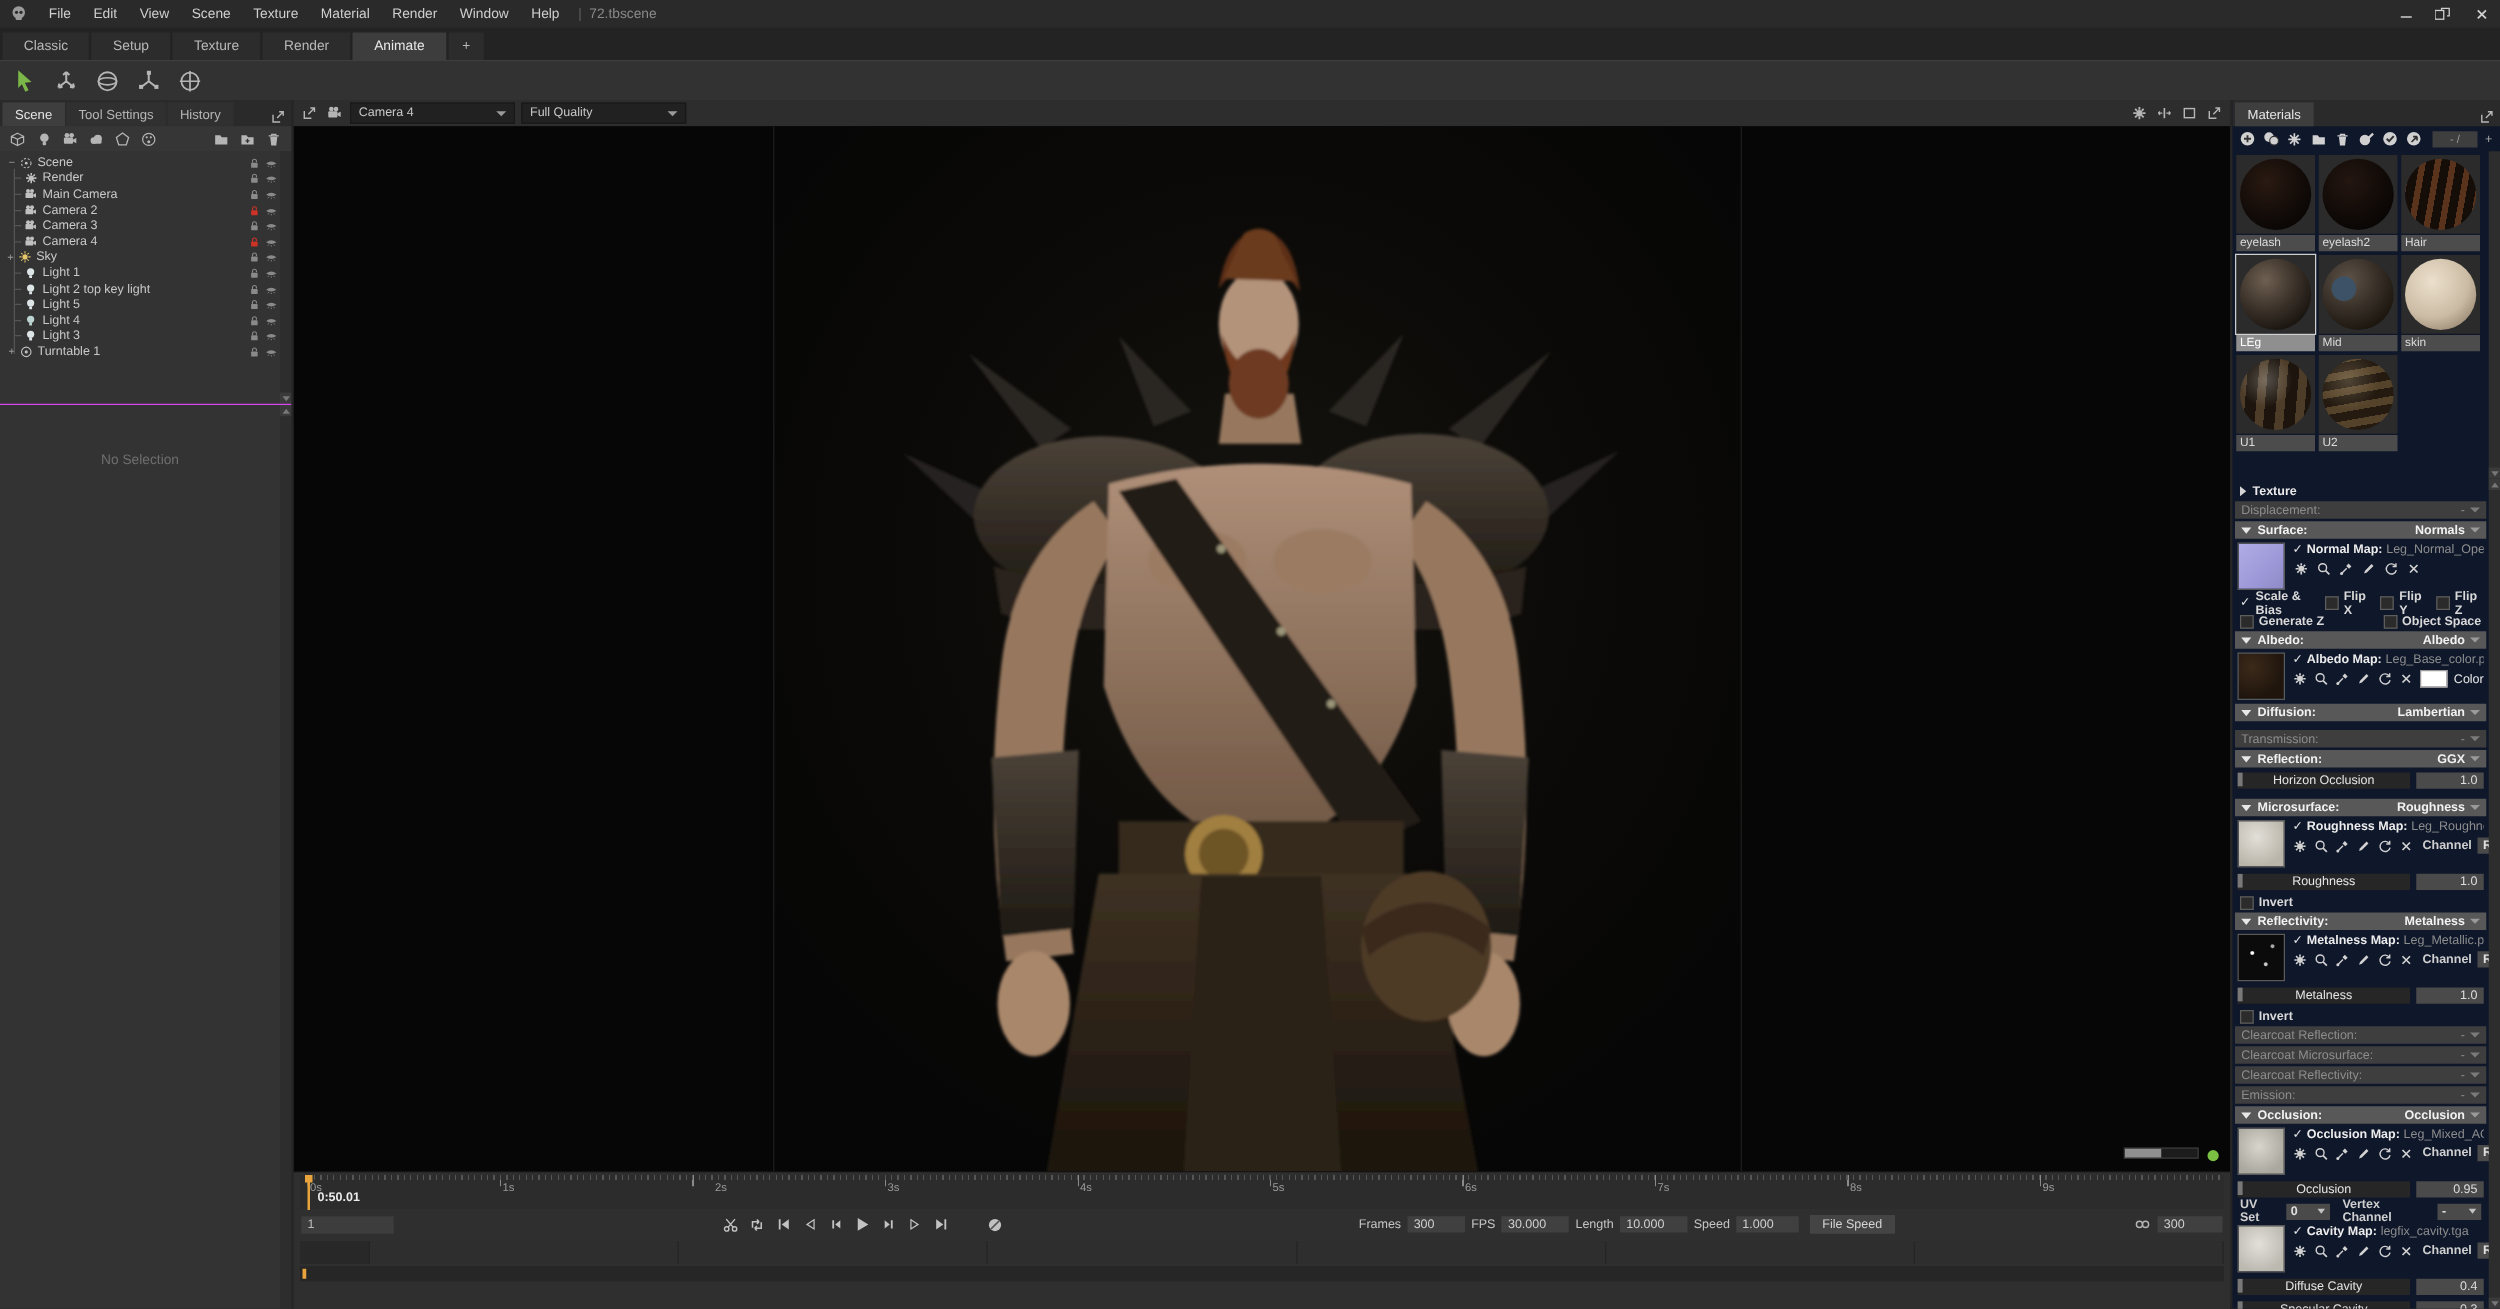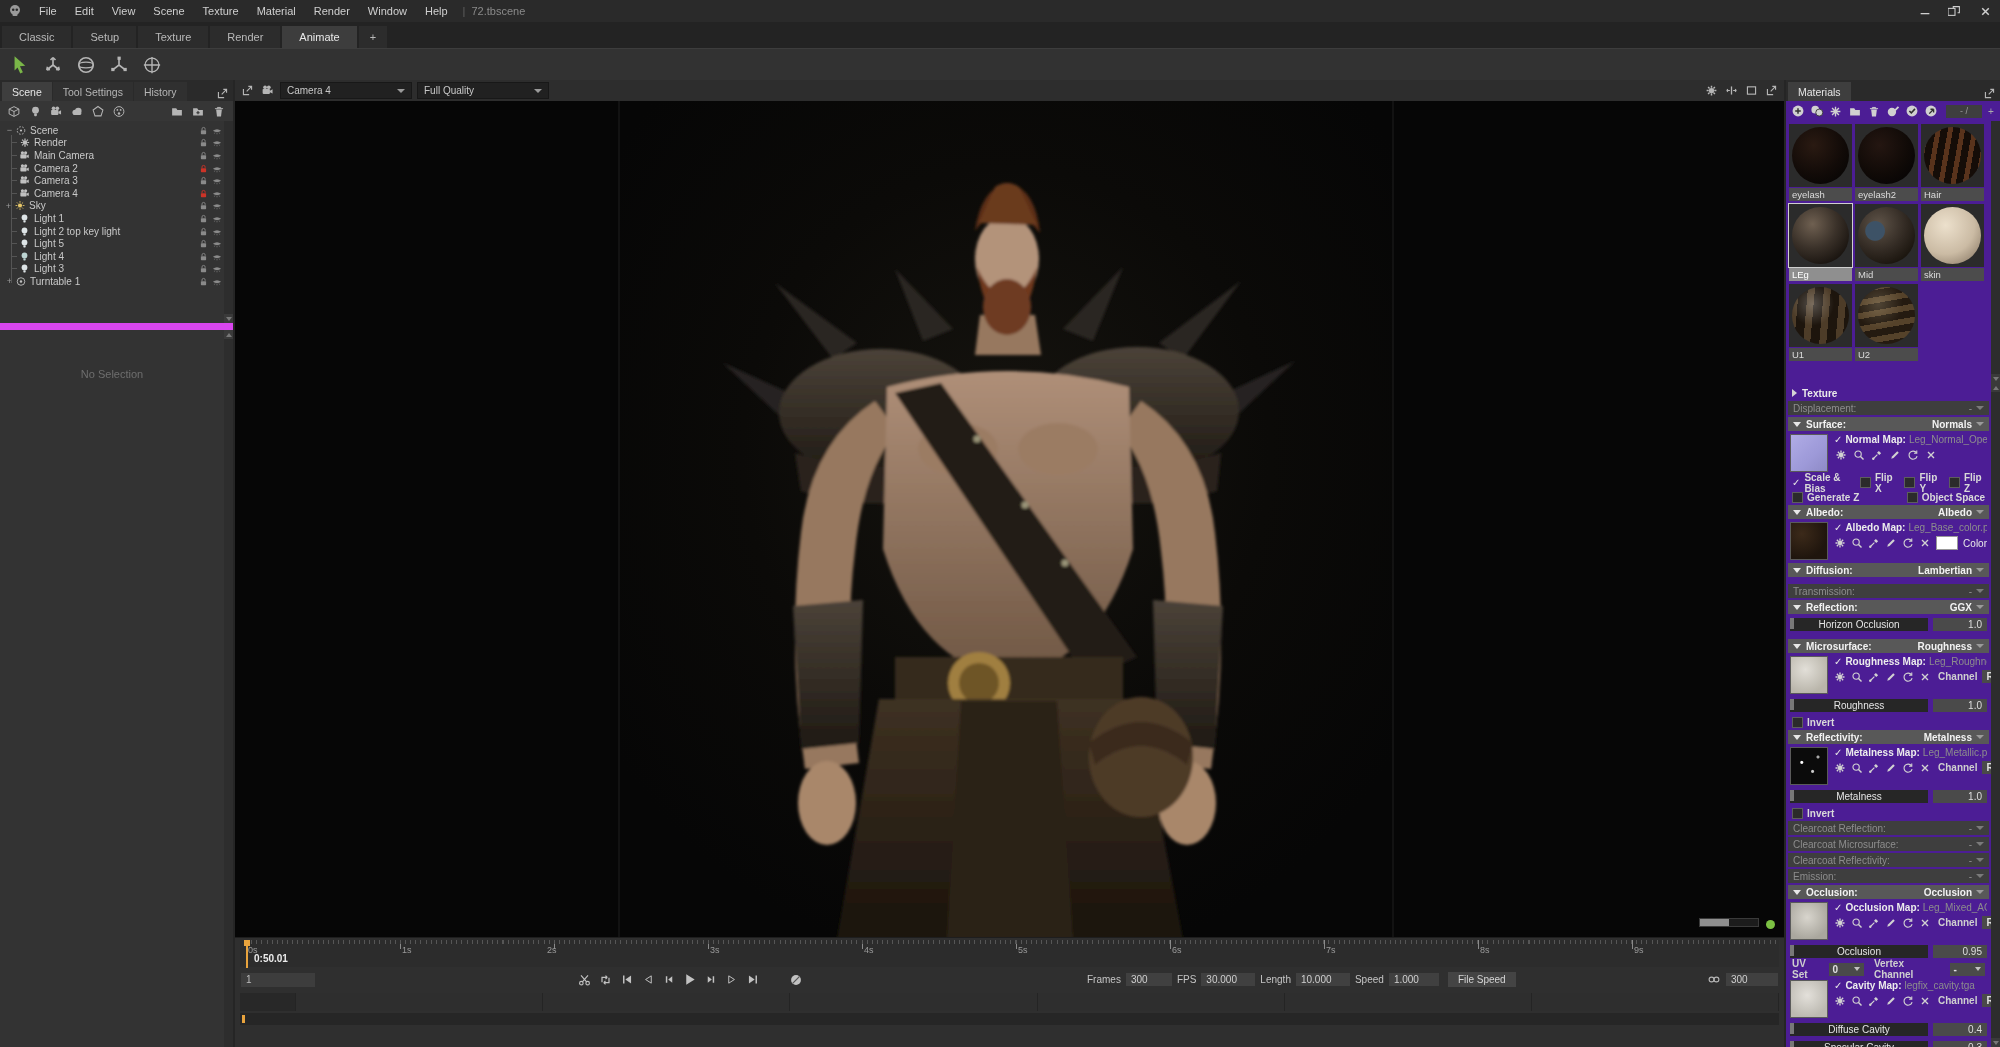--- a/index.html
+++ b/index.html
@@ -46,21 +46,21 @@
   .ticon{width:13px;height:11px;margin-right:3px;color:#c0c0c0}
   .tlabel{flex:1;white-space:nowrap;overflow:hidden}
   .tlock,.teye{width:14px;height:11px;color:#8a8a8a}
   .tlock.locked{color:#cc3327}
   
   .sb{width:9px;background:#2d2d2d;display:flex;flex-direction:column;flex:0 0 auto}
   .sb .cap{height:9px;background:#3a3a3a;display:flex;align-items:center;justify-content:center;flex:0 0 auto}
   .sb .tri-u{width:0;height:0;border-left:3px solid transparent;border-right:3px solid transparent;border-bottom:4px solid #777}
   .sb .tri-d{width:0;height:0;border-left:3px solid transparent;border-right:3px solid transparent;border-top:4px solid #777}
   .sb .space{flex:1}
-  .noselwrap{flex:1;border-top:7px solid #d946ef;display:flex;min-height:0}
+  .noselwrap{flex:1;border-top:1px solid #d946ef;display:flex;min-height:0}
   .nosel{flex:1;padding-top:38px;text-align:center;color:#6e6e6e;font-size:11px}
   
   .center{flex:1;display:flex;flex-direction:column;min-width:0}
   .vheader{height:21px;background:#2d2d2d;display:flex;align-items:center;gap:5px;padding:0 5px;flex:0 0 auto}
   .vheader .ico{width:15px;height:14px}
   .vdrop{width:118px;height:15px;background:#212121;border:1px solid #181818;color:#c8c8c8;display:flex;align-items:center;padding:0 6px}
   .vdrop .car{margin-left:auto}
   .car{width:0;height:0;border-left:4px solid transparent;border-right:4px solid transparent;border-top:4px solid #9a9a9a}
   .vh-right{margin-left:auto;display:flex;gap:5px}
   .canvas{flex:1;position:relative;background:#060606;overflow:hidden;min-height:0}
@@ -85,21 +85,21 @@
   .tl-fields{position:absolute;left:852px;display:flex;align-items:center;gap:5px;color:#c5c5c5}
   .fbox{height:13px;background:#404040;color:#cfcfcf;padding:0 5px;display:flex;align-items:center}
   .fbtn{height:15px;background:#444;color:#d5d5d5;padding:0 10px;display:flex;align-items:center;margin-left:4px}
   .tl-end{position:absolute;right:6px;display:flex;align-items:center;gap:5px}
   .tl-track{height:18px;margin:3px 5px 0;background:#2e2e2e;display:flex}
   .tl-track .seg0{width:55px;background:#282828;border-right:1px solid #242424}
   .tl-track .seg{flex:1;border-right:1px solid #242424}
   .tl-strip{height:12px;margin:2px 5px 4px;background:#262626;position:relative}
   .tl-strip i{position:absolute;left:2px;top:2px;width:3px;height:8px;background:#e8a33d}
   
-  .right{width:214px;flex:0 0 auto;background:#4c1d95;border-left:2px solid #252525;display:flex;flex-direction:column}
+  .right{width:214px;flex:0 0 auto;background:#0f172a;border-left:2px solid #252525;display:flex;flex-direction:column}
   .matbar{height:20px;display:flex;align-items:center;gap:4px;padding:0 4px;flex:0 0 auto}
   .matbar .ico{width:15px;height:14px;color:#d0d0d0}
   .counter{margin-left:auto;width:36px;height:13px;background:#3e3e3e;color:#999;display:flex;align-items:center;justify-content:center;font-size:9px}
   .cplus{width:10px;color:#aaa;text-align:center}
   .matgridwrap{height:262px;display:flex;flex:0 0 auto}
   .matgrid{flex:1;display:flex;flex-wrap:wrap;gap:3px;padding:3px;align-content:flex-start}
   .mitem{width:63px}
   .mthumb{width:63px;height:63px;background:#2b2b2b;display:flex;align-items:center;justify-content:center}
   .sphere{width:57px;height:57px;border-radius:50%}
   .mlab{height:13px;background:#4c4c4c;color:#dcdcdc;font-size:9.5px;display:flex;align-items:center;padding:0 3px;margin-top:1px;white-space:nowrap;overflow:hidden}
@@ -873,21 +873,21 @@
         <span class="zoombar">
             <i></i>
           </span>
         <span class="gdot"></span>
       </div>
 
       <div class="timeline">
         <div class="tl-ruler">
           <span class="tick-lab" style="left:8px">0s</span>
           <span class="tick-lab" style="left:162px">1s</span>
-          <span class="tick-lab" style="left:307px">2s</span>
+          <span class="tick-lab" style="left:332px">2s</span>
           <span class="tick-lab" style="left:470px">3s</span>
           <span class="tick-lab" style="left:624px">4s</span>
           <span class="tick-lab" style="left:778px">5s</span>
           <span class="tick-lab" style="left:932px">6s</span>
           <span class="tick-lab" style="left:1086px">7s</span>
           <span class="tick-lab" style="left:1240px">8s</span>
           <span class="tick-lab" style="left:1394px">9s</span>
           <i class="playhead"></i>
           <i class="ph-flag"></i>
           <span class="tl-time">0:50.01</span>

